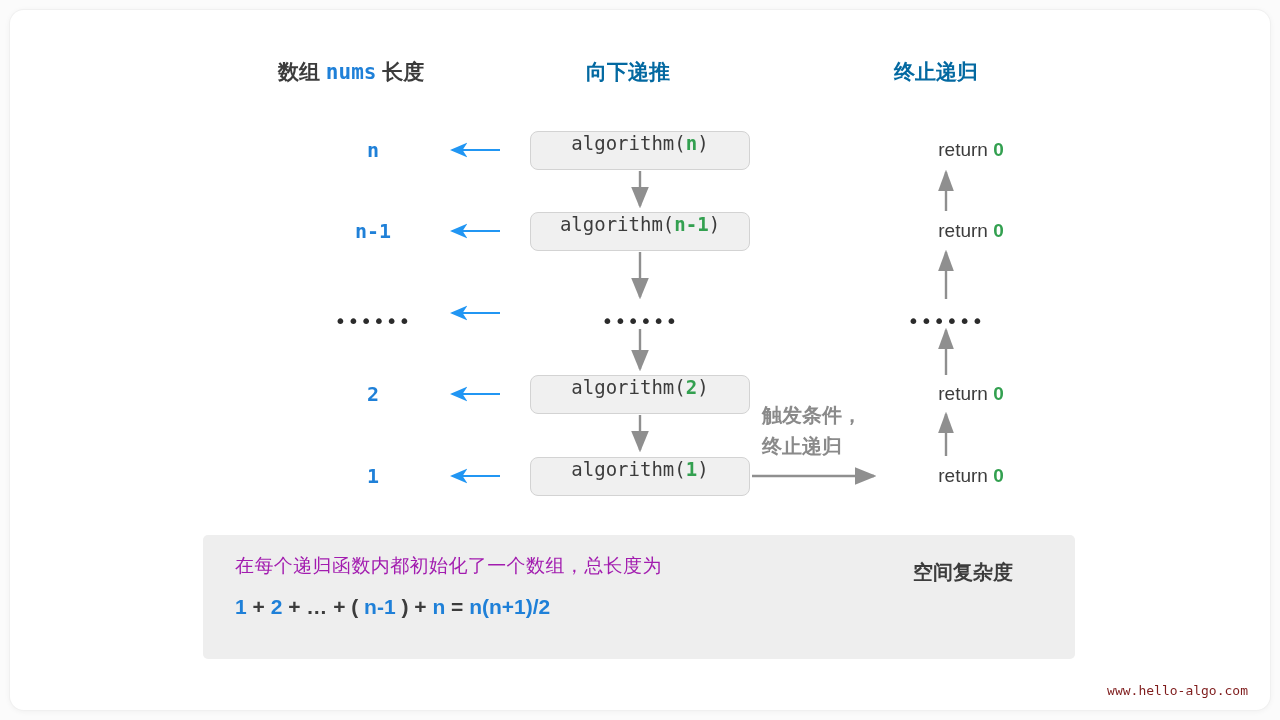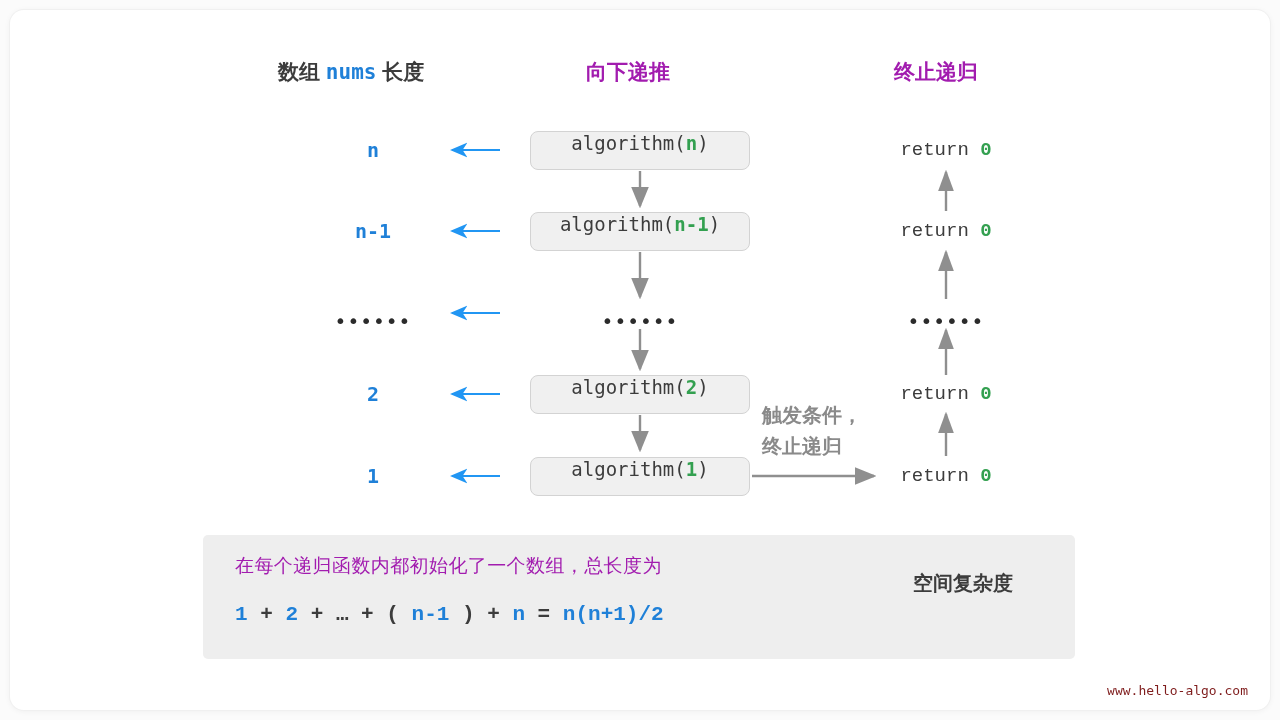--- a/index.html
+++ b/index.html
@@ -35,21 +35,21 @@
 
   
   .col-head {
     position: absolute;
     font-weight: bold;
     font-size: 21px;
     white-space: nowrap;
     text-align: right;
   }
   .col-head.dark { color: #3c3c3c; }
-  .col-head.gray { color: #a21caf; }
+  .col-head.gray { color: #0369a1; }
   .mono-blue {
     font-family: "DejaVu Sans Mono", monospace;
     color: #1f80d8;
     font-weight: bold;
   }
 
   
   .len-label {
     position: absolute;
     font-family: "DejaVu Sans Mono", monospace;
@@ -88,24 +88,25 @@
   }
   .algo-box .arg {
     color: #33a050;
     font-weight: bold;
   }
 
   
   .ret-label {
     position: absolute;
     transform: translate(-50%, -50%);
-    font-family: Liberation Mono, monospace;
+    font-family: Liberation Sans, sans-serif;
     font-size: 19px;
     color: #3c3c3c;
     white-space: nowrap;
+    margin-left: 25px;
   }
   .ret-label .zero {
     color: #33a050;
     font-weight: bold;
   }
 
   
   .trigger-note {
     position: absolute;
     font-weight: bold;
@@ -131,34 +132,34 @@
     top: 18px;
     width: 580px;
   }
   .summary-line1 {
     font-size: 19px;
     color: #a21caf;
     letter-spacing: 0.4px;
     white-space: nowrap;
   }
   .summary-line2 {
-    margin-top: 24px;
-    font-family: Liberation Mono, monospace;
+    margin-top: 16px;
+    font-family: Liberation Sans, sans-serif;
     font-weight: bold;
     font-size: 21px;
     color: #3c3c3c;
     white-space: nowrap;
   }
   .summary-line2 .v { color: #1f80d8; }
   .summary-line2 .op { color: #3c3c3c; }
 
   .summary-right {
     position: absolute;
     left: 660px;
-    top: 35px;
+    top: 24px;
     width: 200px;
     text-align: center;
   }
   .sr-title {
     font-weight: bold;
     font-size: 20px;
     color: #3c3c3c;
     white-space: nowrap;
   }
   .sr-value {

